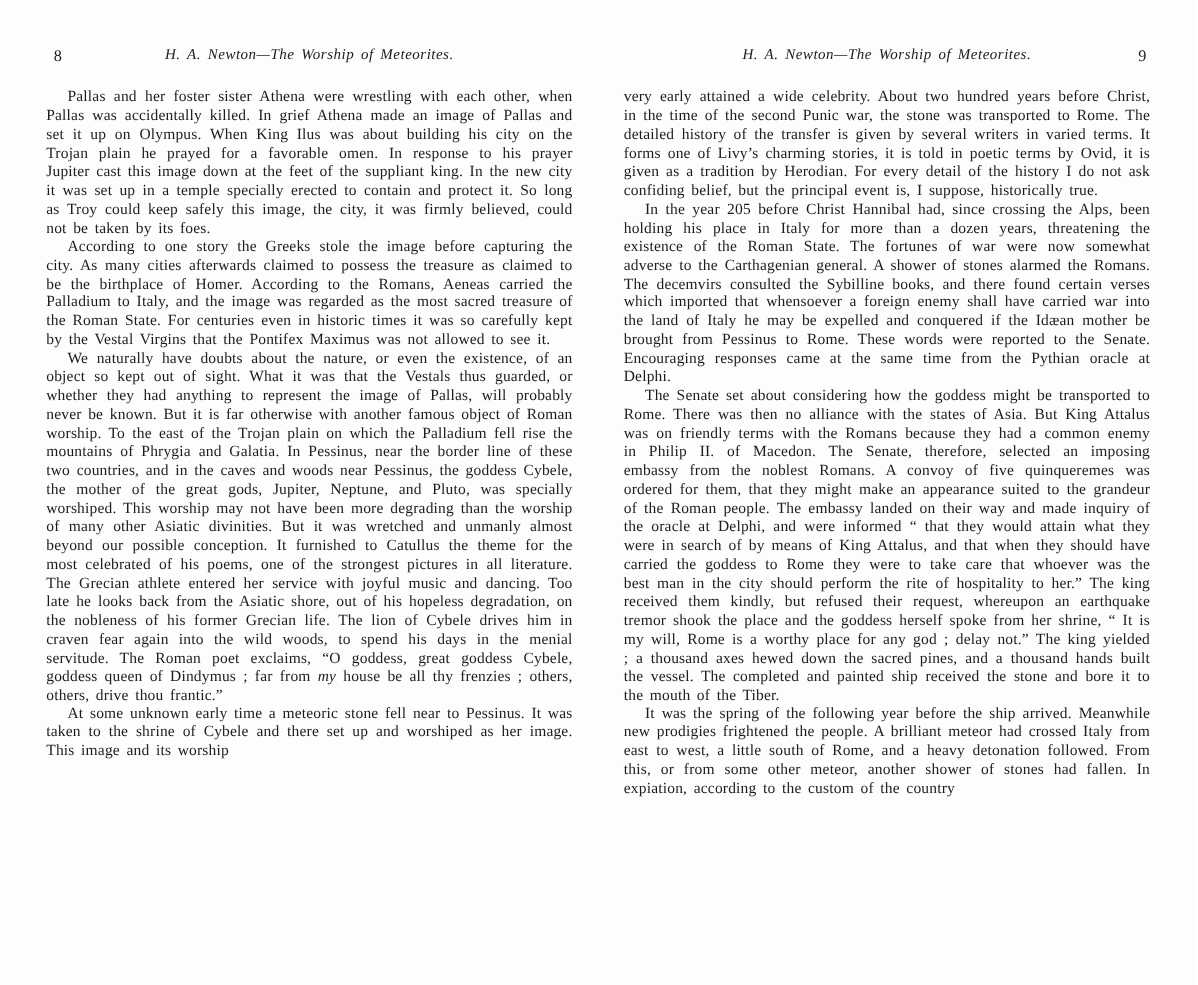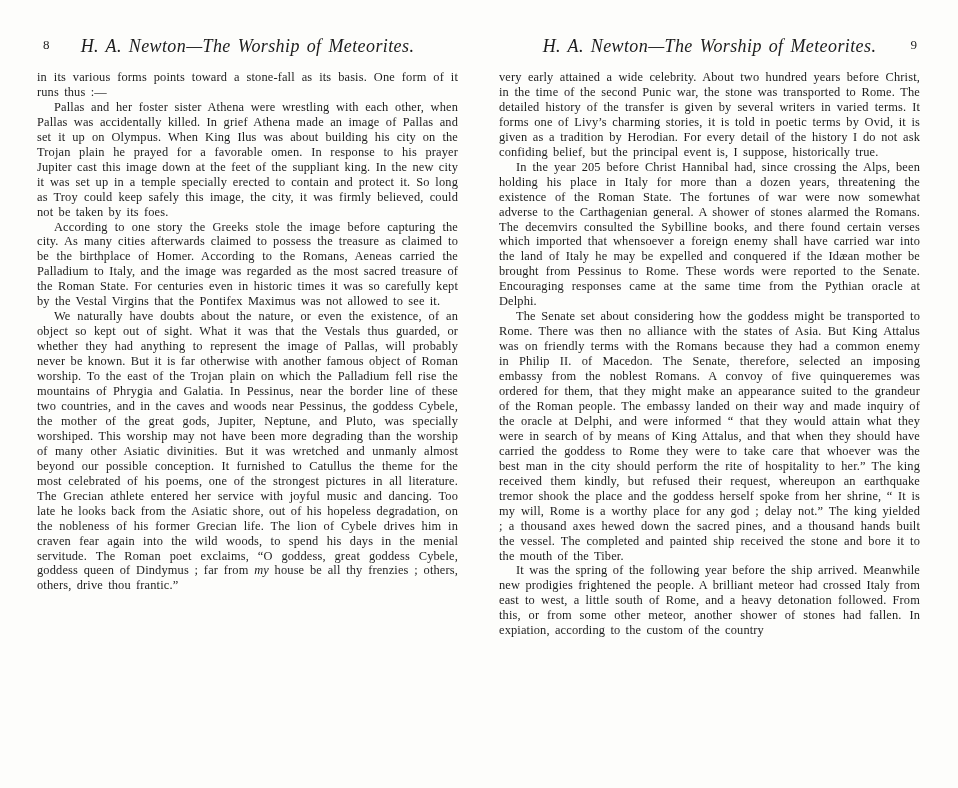--- a/index.html
+++ b/index.html
@@ -30,21 +30,21 @@
 
   .running-head {
     position: relative;
     height: 20px;
     margin-bottom: 14px;
   }
   .head-title {
     display: block;
     text-align: center;
     font-style: italic;
-    font-size: 18px;
+    font-size: 12px;
     letter-spacing: 0.4px;
     word-spacing: 2px;
     white-space: nowrap;
   }
   .page-num {
     position: absolute;
     top: 1px;
     font-size: 13px;
     font-style: normal;
   }
@@ -69,24 +69,24 @@
 <body>
 
 <div class="spread">
 
   <div class="page page-left">
     <div class="running-head">
       <span class="page-num outer-left">8</span>
       <span class="head-title">H. A. Newton—The Worship of Meteorites.</span>
     </div>
     <div class="page-body">
-        <p class=""><span>in its various forms points toward a stone-fall as its basis. One form of it runs thus :—</span></p>
         <p class="indent"><span>Pallas and her foster sister Athena were wrestling with each other, when Pallas was accidentally killed. In grief Athena made an image of Pallas and set it up on Olympus. When King Ilus was about building his city on the Trojan plain he prayed for a favorable omen. In response to his prayer Jupiter cast this image down at the feet of the suppliant king. In the new city it was set up in a temple specially erected to contain and protect it. So long as Troy could keep safely this image, the city, it was firmly believed, could not be taken by its foes.</span></p>
         <p class="indent"><span>According to one story the Greeks stole the image before capturing the city. As many cities afterwards claimed to possess the treasure as claimed to be the birthplace of Homer. According to the Romans, Aeneas carried the Palladium to Italy, and the image was regarded as the most sacred treasure of the Roman State. For centuries even in historic times it was so carefully kept by the Vestal Virgins that the Pontifex Maximus was not allowed to see it.</span></p>
         <p class="indent"><span>We naturally have doubts about the nature, or even the existence, of an object so kept out of sight. What it was that the Vestals thus guarded, or whether they had anything to represent the image of Pallas, will probably never be known. But it is far otherwise with another famous object of Roman worship. To the east of the Trojan plain on which the Palladium fell rise the mountains of Phrygia and Galatia. In Pessinus, near the border line of these two countries, and in the caves and woods near Pessinus, the goddess Cybele, the mother of the great gods, Jupiter, Neptune, and Pluto, was specially worshiped. This worship may not have been more degrading than the worship of many other Asiatic divinities. But it was wretched and unmanly almost beyond our possible conception. It furnished to Catullus the theme for the most celebrated of his poems, one of the strongest pictures in all literature. The Grecian athlete entered her service with joyful music and dancing. Too late he looks back from the Asiatic shore, out of his hopeless degradation, on the nobleness of his former Grecian life. The lion of Cybele drives him in craven fear again into the wild woods, to spend his days in the menial servitude. The Roman poet exclaims, “O goddess, great goddess Cybele, goddess queen of Dindymus ; far from </span><em>my</em><span> house be all thy frenzies ; others, others, drive thou frantic.”</span></p>
+        <p class="indent"><span>At some unknown early time a meteoric stone fell near to Pessinus. It was taken to the shrine of Cybele and there set up and worshiped as her image. This image and its worship</span></p>
       </div>
   </div>
 
   <div class="page page-right">
     <div class="running-head">
       <span class="head-title">H. A. Newton—The Worship of Meteorites.</span>
       <span class="page-num outer-right">9</span>
     </div>
     <div class="page-body">
         <p class=""><span>very early attained a wide celebrity. About two hundred years before Christ, in the time of the second Punic war, the stone was transported to Rome. The detailed history of the transfer is given by several writers in varied terms. It forms one of Livy’s charming stories, it is told in poetic terms by Ovid, it is given as a tradition by Herodian. For every detail of the history I do not ask confiding belief, but the principal event is, I suppose, historically true.</span></p>

